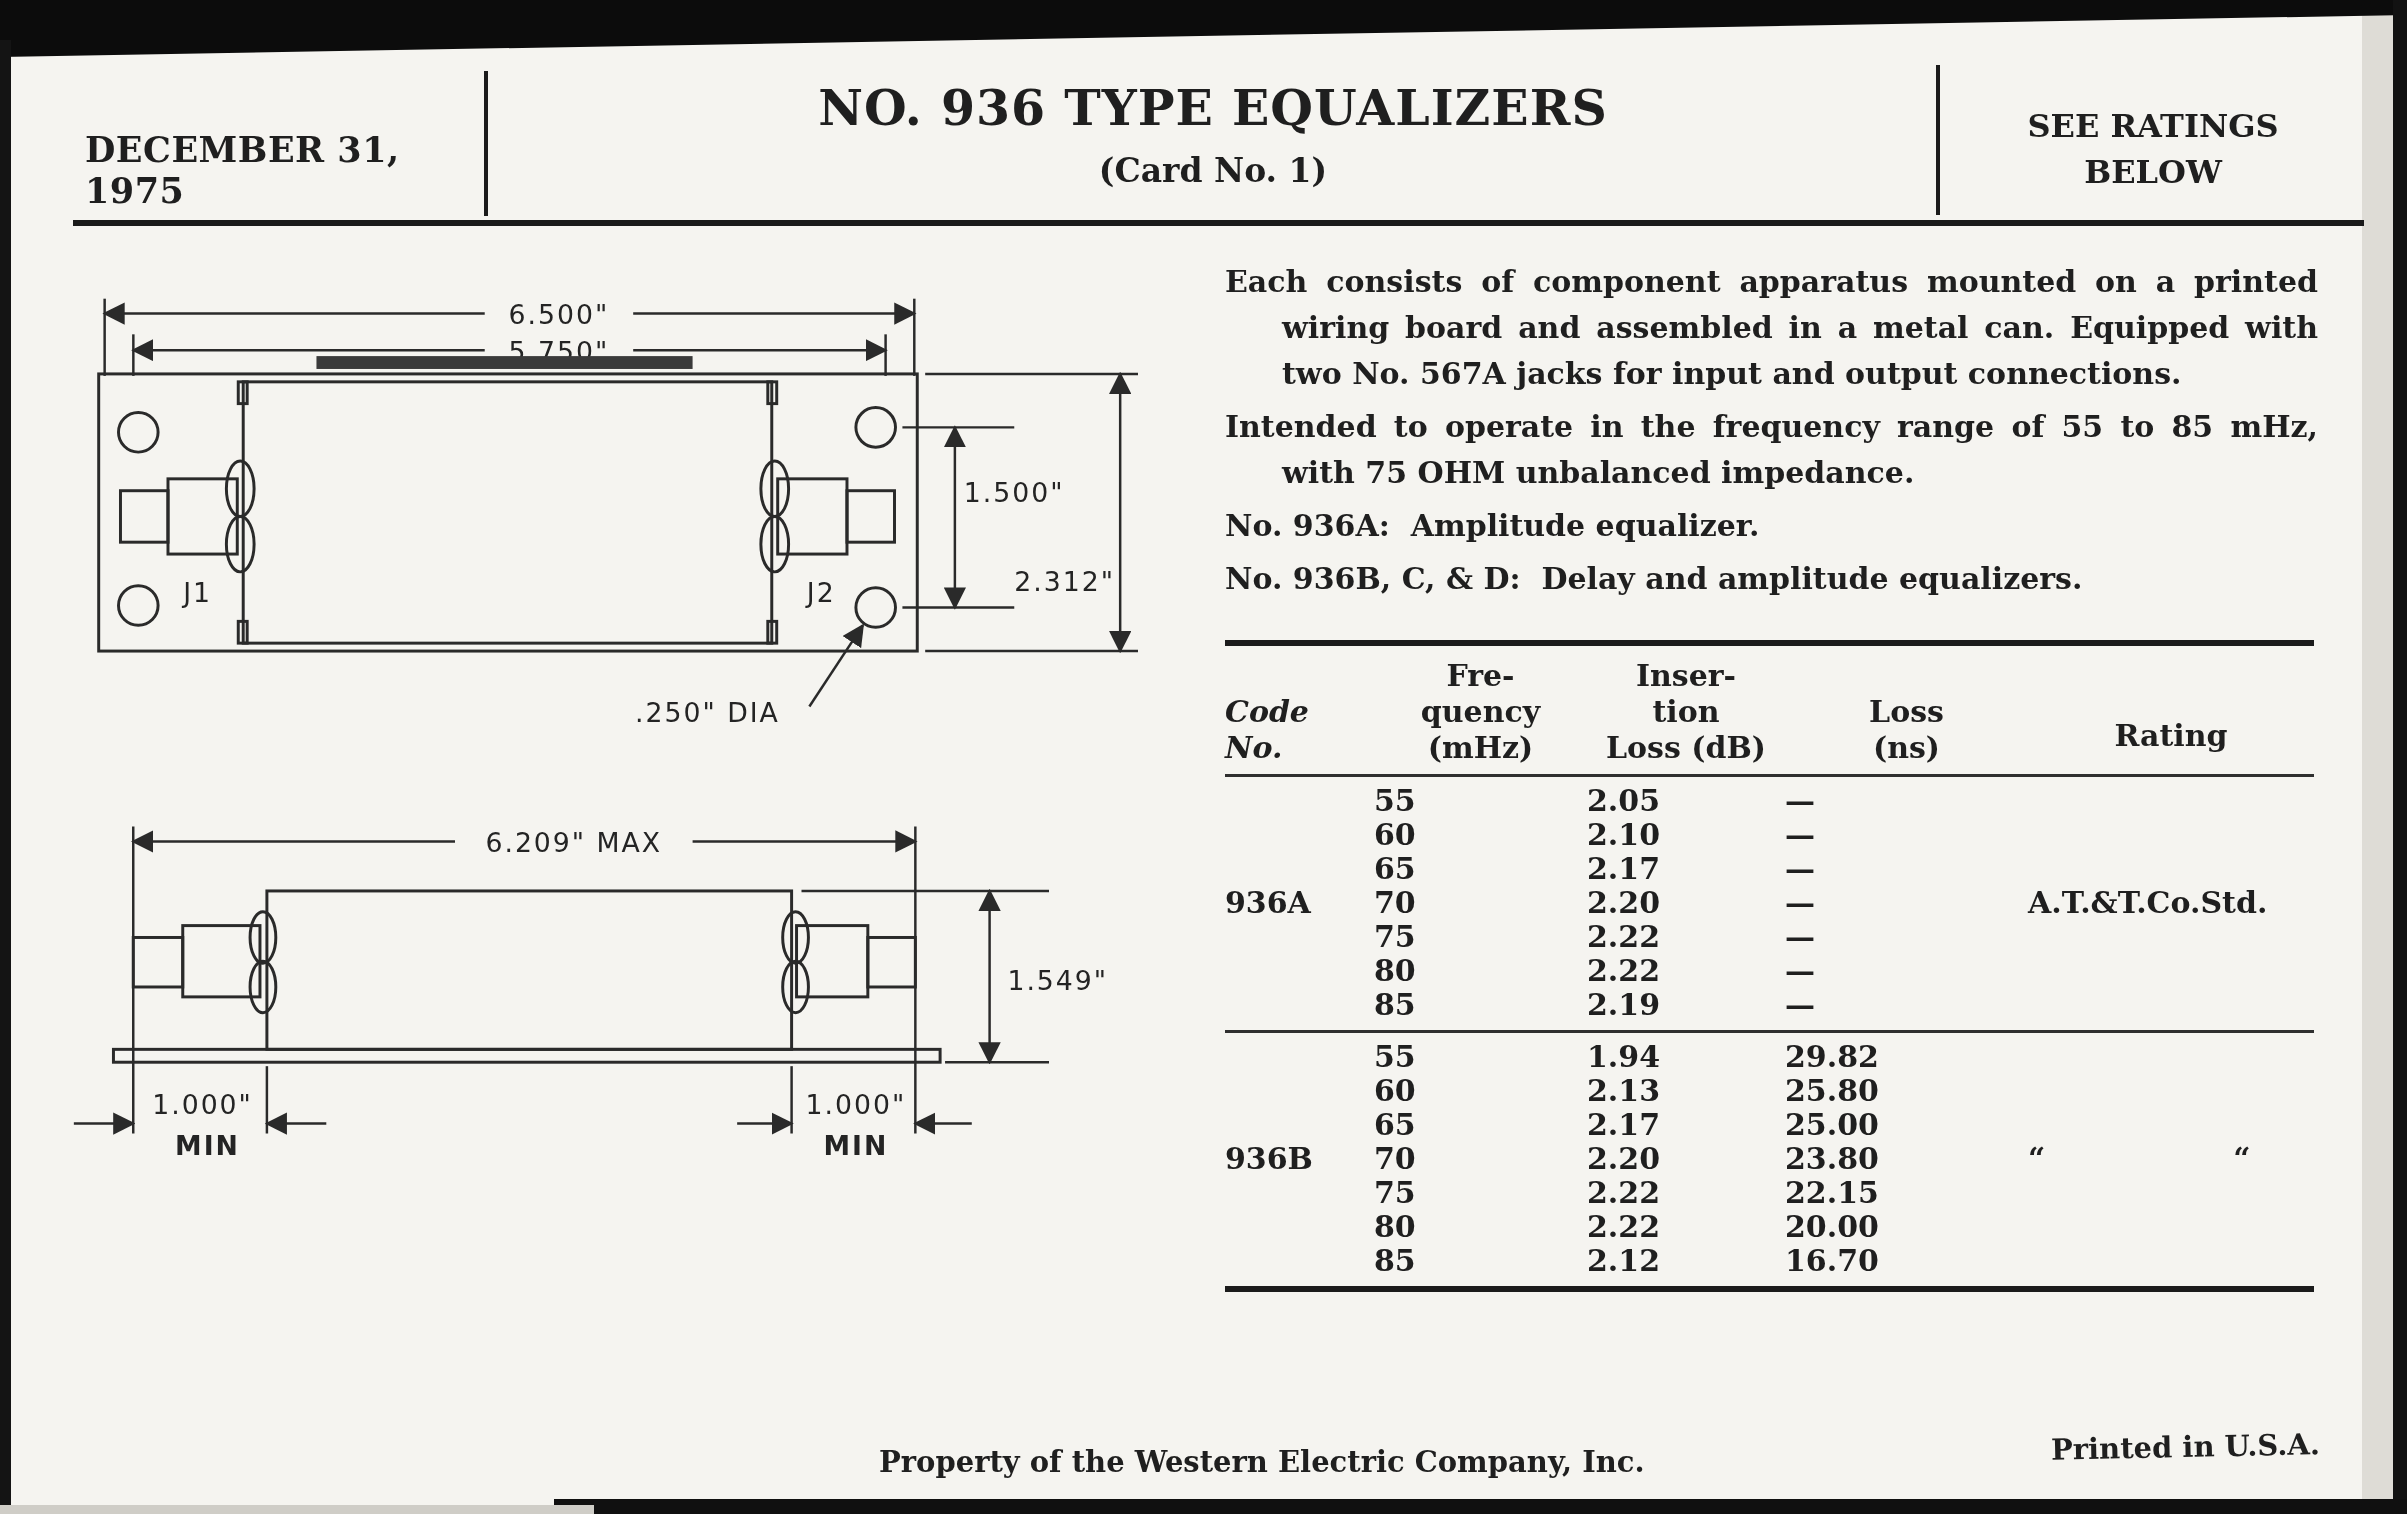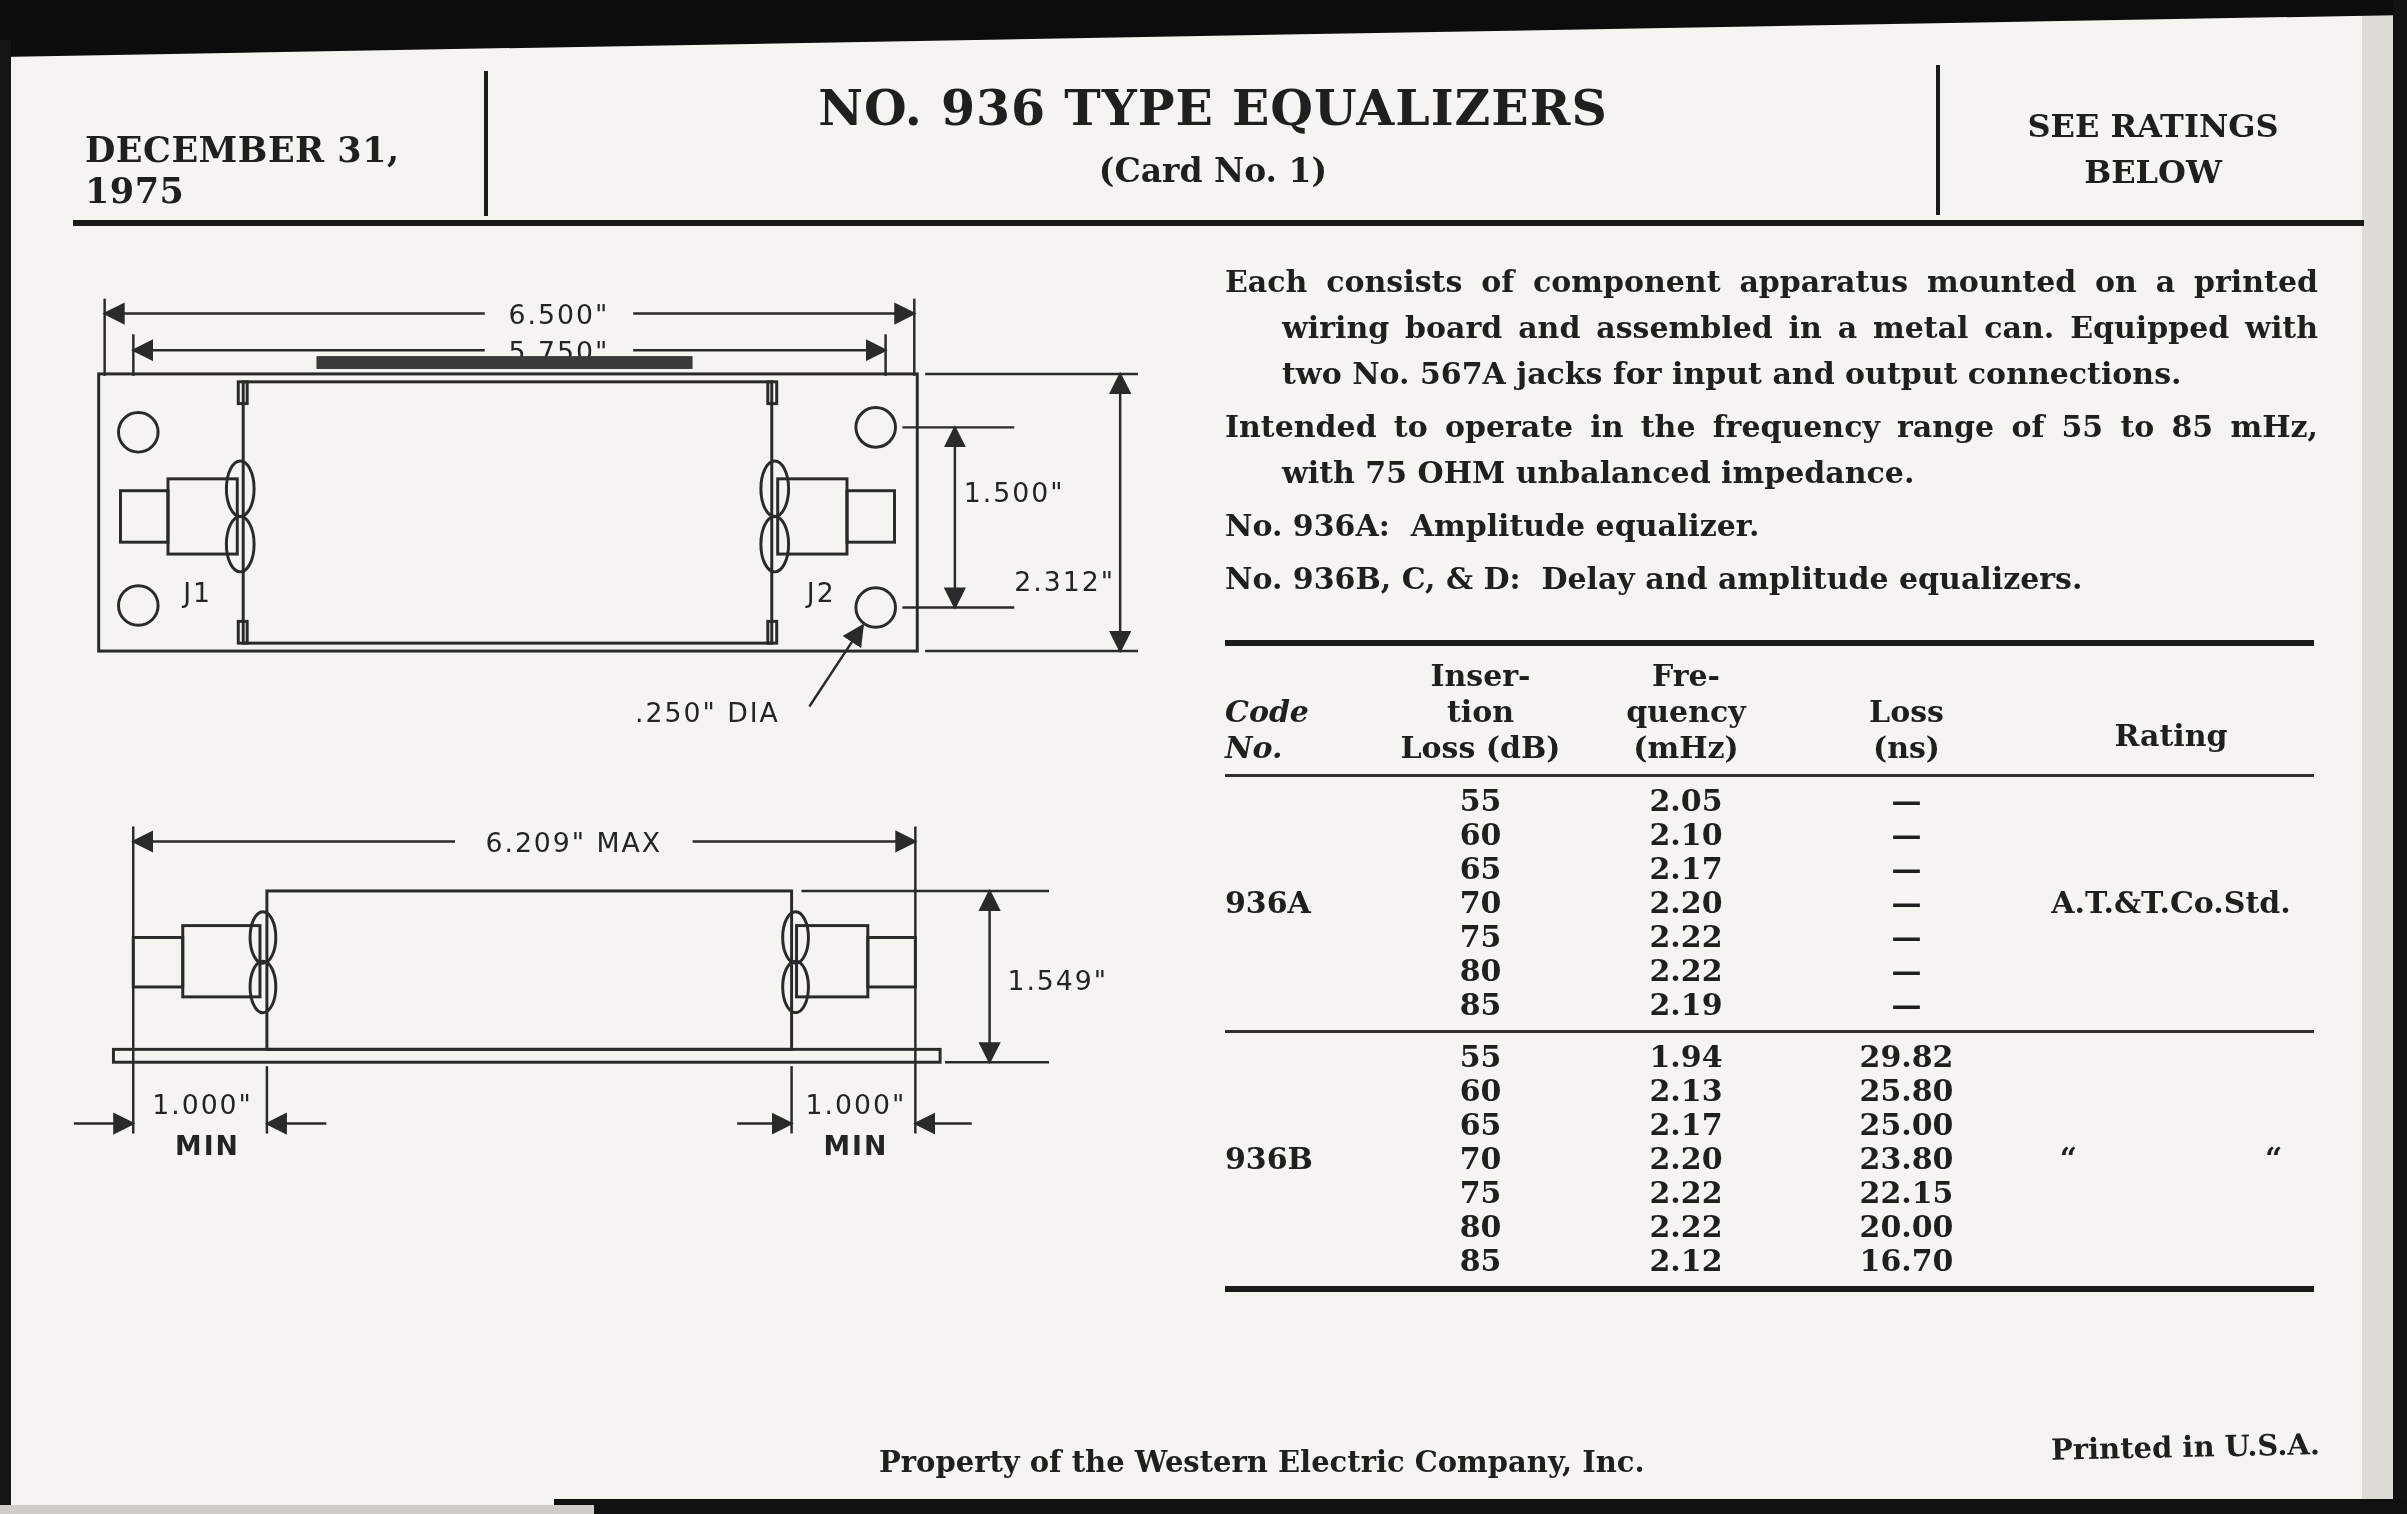--- a/index.html
+++ b/index.html
@@ -44,21 +44,21 @@
   .rule-heavy{height:6px;background:#1b1b1b;}
   .rule-thin{height:3px;background:#2f2f2f;}
   .thead{display:grid;grid-template-columns:149px 213px 198px 243px 1fr;
     padding:12px 0 8px 0;align-items:end;}
   .th{font-size:30px;font-weight:bold;line-height:36px;text-align:center;}
   .th span{display:block;}
   .th.c1{text-align:left;font-style:italic;}
   .th.c5{padding-bottom:12px;}
   .tsection{display:grid;grid-template-columns:149px 213px 198px 243px 1fr;
     padding:7px 0 8px 0;}
-  .tcell{font-size:30px;font-weight:bold;line-height:34px;text-align:center;}
+  .tcell{font-size:30px;font-weight:bold;line-height:34px;text-align:left;}
   .tcell.code-label{text-align:left;}
   .tcell.rating{white-space:pre;}
 
   
   svg{position:absolute;}
   svg .ln{stroke:#2a2a2a;stroke-width:3;fill:none;}
   svg .dim{stroke:#2a2a2a;stroke-width:2.5;fill:none;}
   svg .dk{fill:#3a3a3a;stroke:none;}
   svg text{font-family:"DejaVu Sans","Liberation Sans",sans-serif;
     font-size:27px;fill:#242424;letter-spacing:2px;}
@@ -211,29 +211,29 @@
   <p>No. 936B, C, &amp; D:&nbsp; Delay and amplitude equalizers.</p>
 </div>
 
 <div class="abs data-table">
   <div class="rule-heavy"></div>
   <div class="thead">
     <div class="th c1">
       <span>Code</span>
       <span>No.</span>
     </div>
+    <div class="th c2">
+      <span>Fre-</span>
+      <span>quency</span>
+      <span>(mHz)</span>
+    </div>
     <div class="th c3">
       <span>Inser-</span>
       <span>tion</span>
       <span>Loss (dB)</span>
-    </div>
-    <div class="th c2">
-      <span>Fre-</span>
-      <span>quency</span>
-      <span>(mHz)</span>
     </div>
     <div class="th c4">
       <span>Loss</span>
       <span>(ns)</span>
     </div>
     <div class="th c5">
       <span>Rating</span>
     </div>
   </div>
   <div class="rule-thin"></div>

